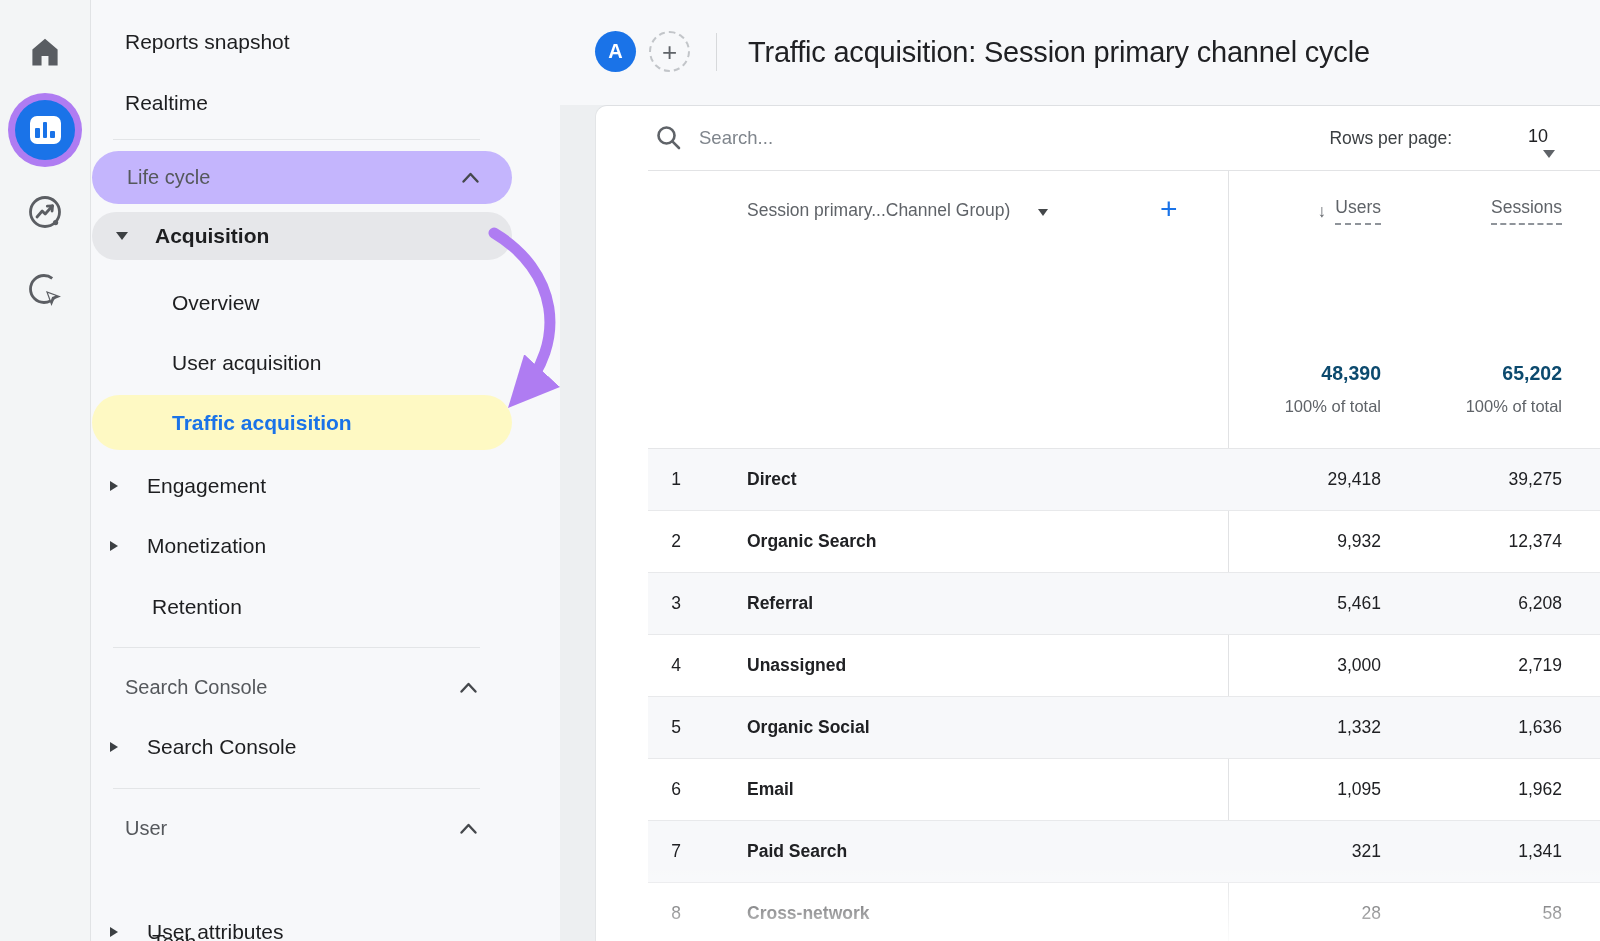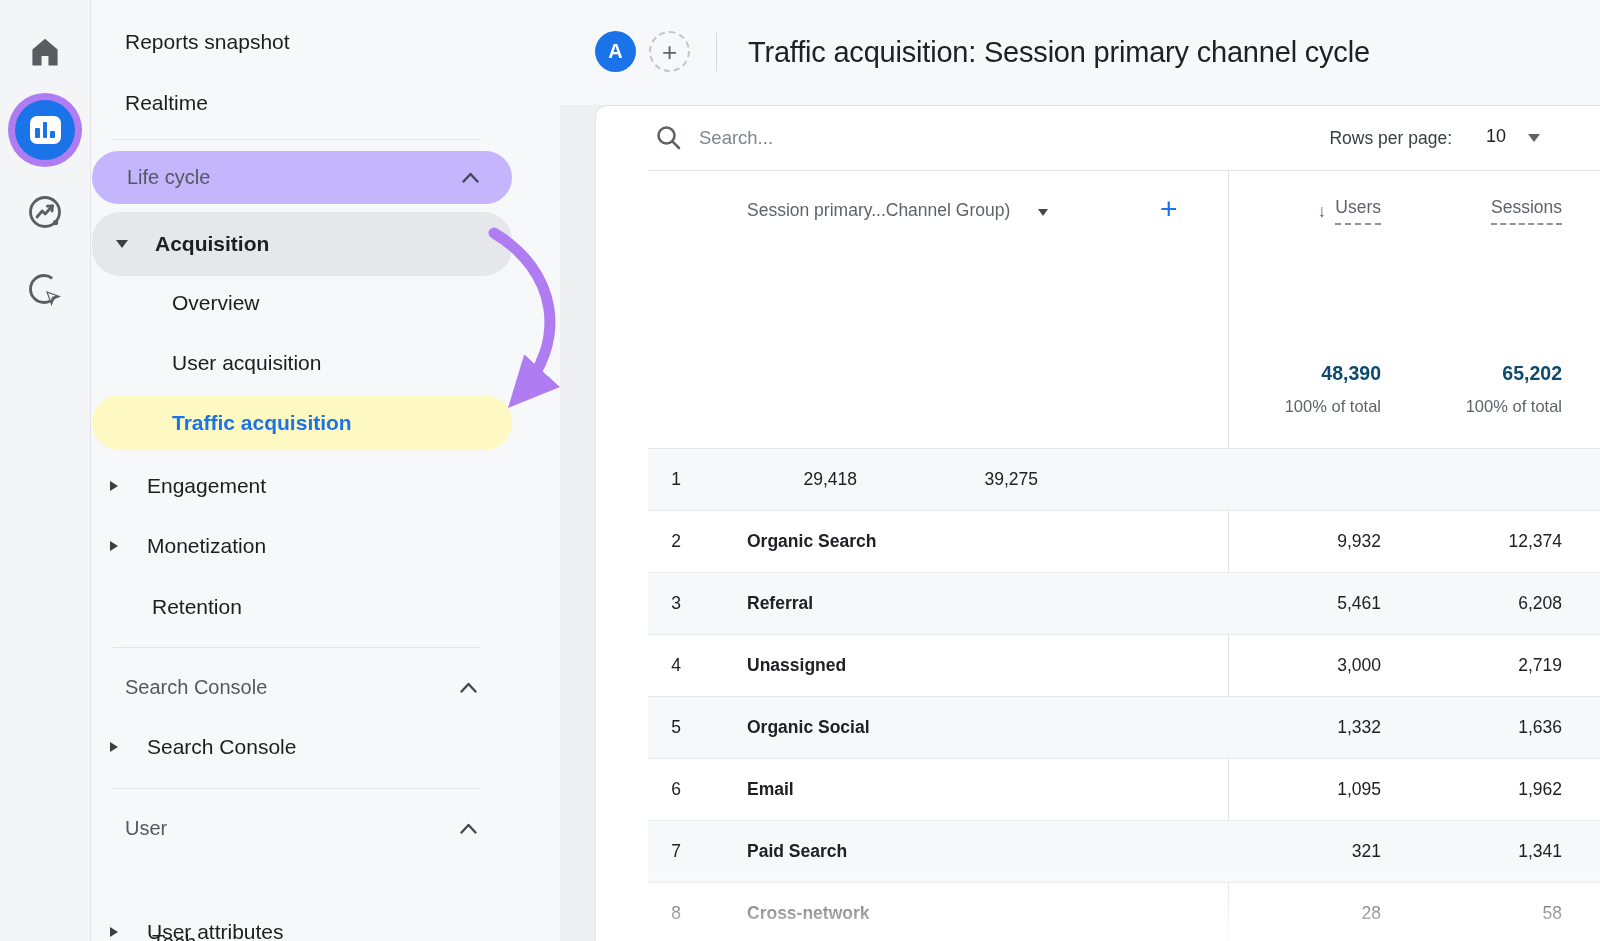--- a/index.html
+++ b/index.html
@@ -101,21 +101,21 @@
 
   <div class="abs sdiv" style="left:23px;top:139px;width:367px;"></div>
 
   <div class="abs pill row-center" style="left:2px;top:151px;width:420px;height:53px;background:#c4b5fd;">
     <span class="side-header" style="margin-left:35px;">Life cycle</span>
     <svg class="abs" style="right:32px;top:20px;" width="19" height="13" viewBox="0 0 19 13">
       <polyline points="2.5,10.5 9.5,3 16.5,10.5" fill="none" stroke="#45484c" stroke-width="2.4" stroke-linecap="round" stroke-linejoin="round"></polyline>
     </svg>
   </div>
 
-  <div class="abs pill row-center" style="left:2px;top:212px;width:420px;height:64px;background:#e6e7ea;">
+  <div class="abs pill row-center" style="left:2px;top:212px;width:420px;height:48px;background:#e6e7ea;">
     <span class="tri-down" style="margin-left:24px;"></span>
     <span class="side-item" style="margin-left:27px;font-weight:600;">Acquisition</span>
   </div>
 
   <div class="abs side-item" style="left:82px;top:291px;">Overview</div>
   <div class="abs side-item" style="left:82px;top:351px;">User acquisition</div>
 
   <div class="abs pill row-center" style="left:2px;top:395px;width:420px;height:55px;background:#fef9c3;">
     <span class="side-item" style="margin-left:80px;color:#1a73e8;font-weight:600;">Traffic acquisition</span>
   </div>
@@ -170,21 +170,21 @@
 <div class="abs page-title" style="left:748px;top:36px;">Traffic acquisition: Session primary channel cycle</div>
 
 <div class="abs card"></div>
 
 <svg class="abs" style="left:655px;top:124px;" width="28" height="28" viewBox="0 0 28 28">
   <circle cx="11.5" cy="11.5" r="8" fill="none" stroke="#5f6368" stroke-width="2.6"></circle>
   <line x1="17.6" y1="17.6" x2="24" y2="24" stroke="#5f6368" stroke-width="2.6" stroke-linecap="round"></line>
 </svg>
 <input class="abs search-input" style="left: 697px; top: 126px;" placeholder="Search...">
 <div class="abs" style="top:128px;right:148px;font-size:17.5px;color:#3c4043;">Rows per page:</div>
-<div class="abs row-center" style="top:126px;right:60px;">
+<div class="abs row-center" style="top:126px;right:45px;flex-direction:column;">
   <span style="font-size:18px;color:#202124;">10</span>
   <span class="caret" style="margin-left:22px;margin-top:3px;"></span>
 </div>
 <div class="abs" style="left:648px;top:170px;width:952px;height:1px;background:#e2e3e5;"></div>
 
 <div class="abs row-center" style="left:747px;top:200px;">
   <span style="font-size:17.5px;color:#5f6368;">Session primary...Channel Group)</span>
   <span class="dim-caret" style="margin-left:28px;margin-top:3px;"></span>
 </div>
 <div class="abs" style="left:1160px;top:192px;font-size:30px;font-weight:300;color:#1a73e8;">+</div>
@@ -200,20 +200,21 @@
 <div class="abs total-num" style="top:362px;left:1228px;width:153px;text-align:right;">48,390</div>
 <div class="abs total-note" style="top:397px;left:1228px;width:153px;text-align:right;">100% of total</div>
 <div class="abs total-num" style="top:362px;left:1393px;width:169px;text-align:right;">65,202</div>
 <div class="abs total-note" style="top:397px;left:1393px;width:169px;text-align:right;">100% of total</div>
 
 <div class="abs" style="left:1228px;top:171px;width:1px;height:770px;background:#e1e2e4;"></div>
 
 <div class="abs rows-wrap">
   <div class="t-row">
     <span class="c-num">1</span>
+    <span class="c-chan">Direct</span>
     <span class="c-users">29,418</span>
     <span class="c-sess">39,275</span>
   </div>
   <div class="t-row">
     <span class="c-num">2</span>
     <span class="c-chan">Organic Search</span>
     <span class="c-users">9,932</span>
     <span class="c-sess">12,374</span>
   </div>
   <div class="t-row">

